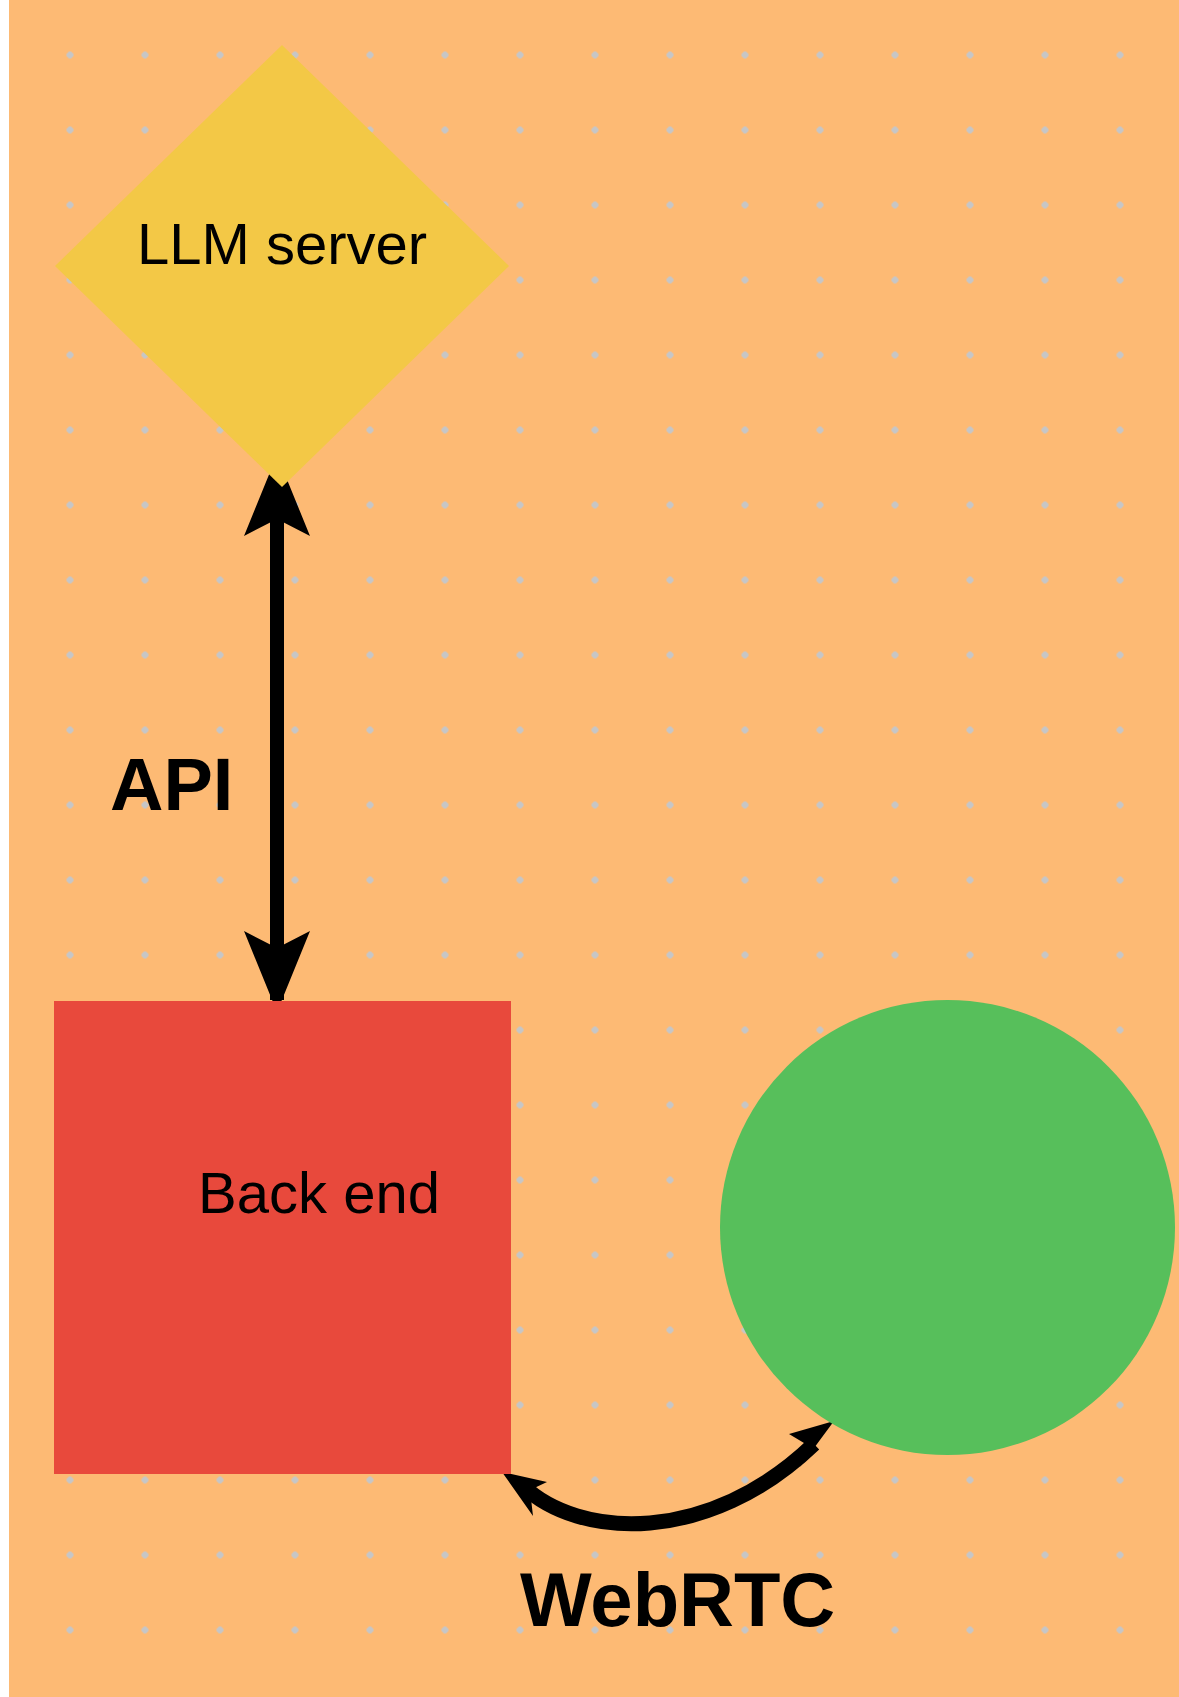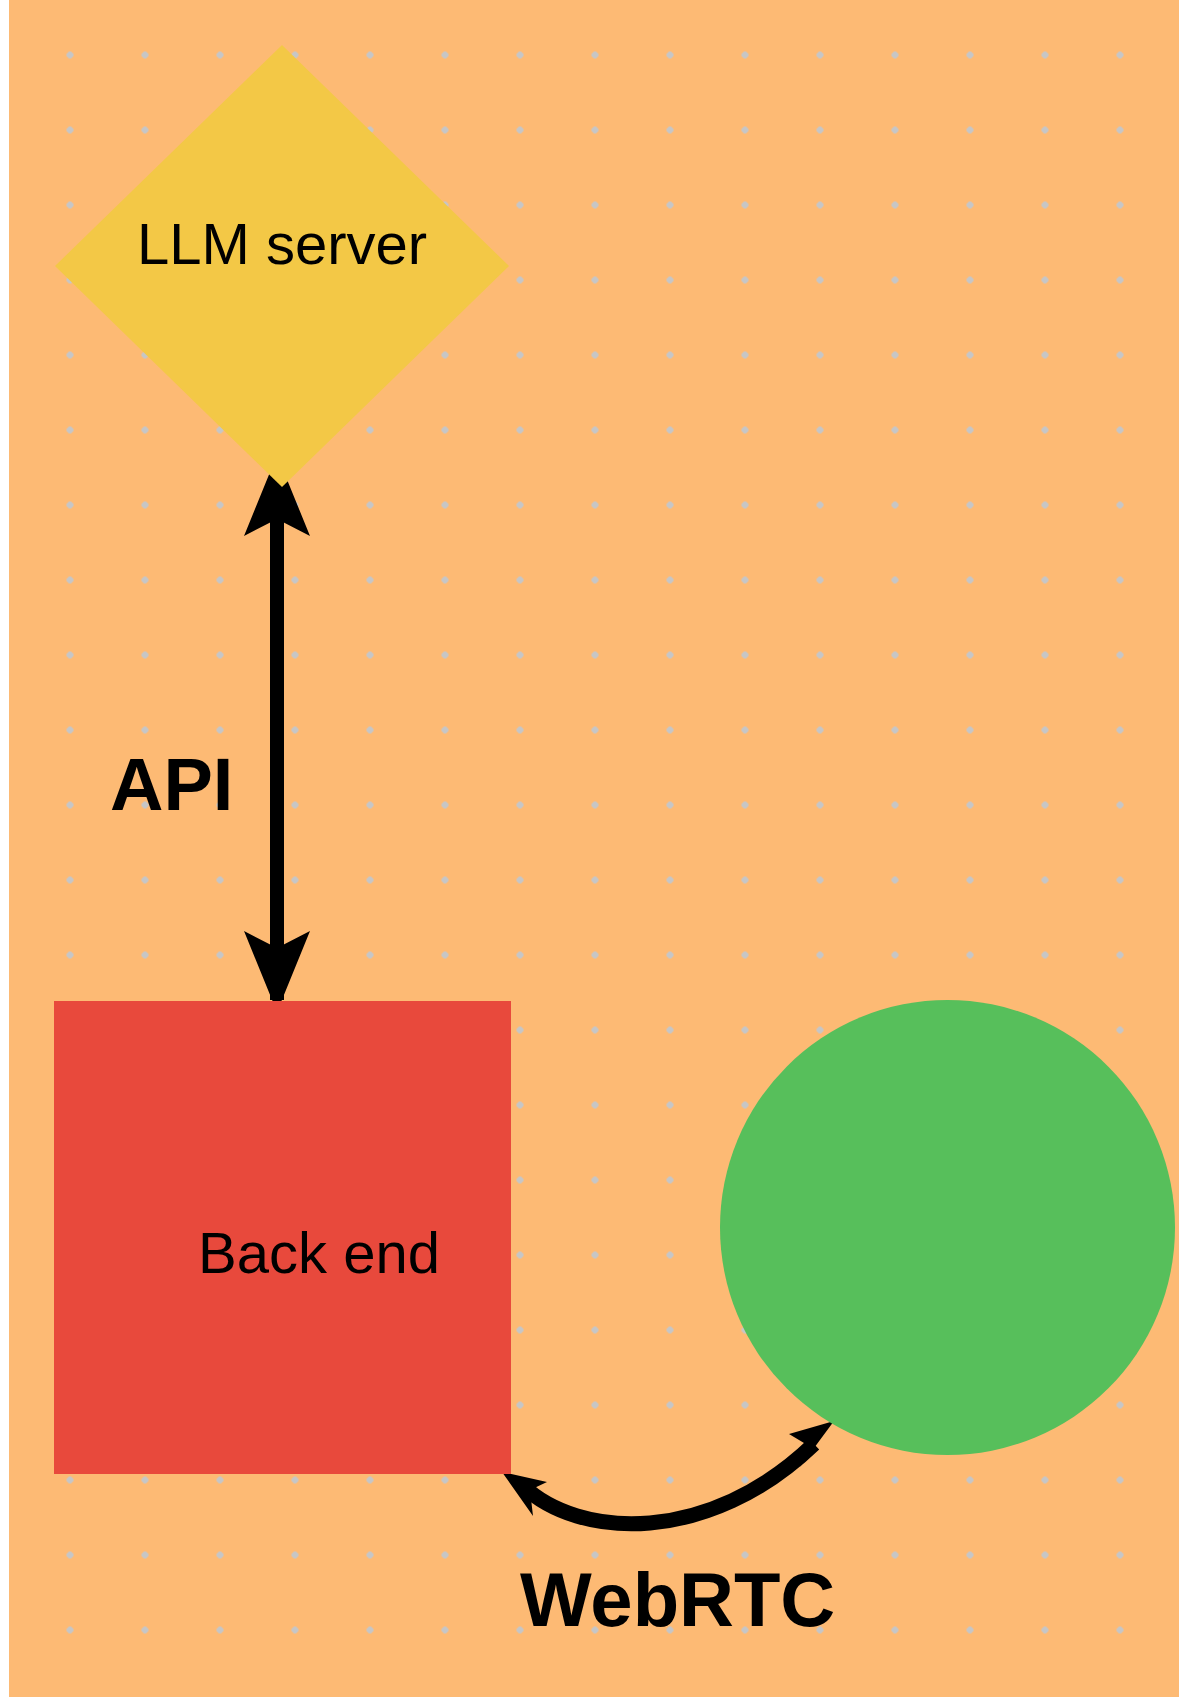--- a/index.html
+++ b/index.html
@@ -79,21 +79,21 @@
   #back-end-rect {
     position: absolute;
     left: 0;
     top: 0;
     width: 100%;
     height: 100%;
     background-color: #e8493c;
   }
   #back-end-label {
     left: 45px;
-    top: 1224px;
+    top: 1164px;
     width: 530px;
     font-size: 58px;
   }
 
   #front-end-node {
     position: absolute;
     left: 711px;
     top: 1000px;
     width: 455px;
     height: 455px;

